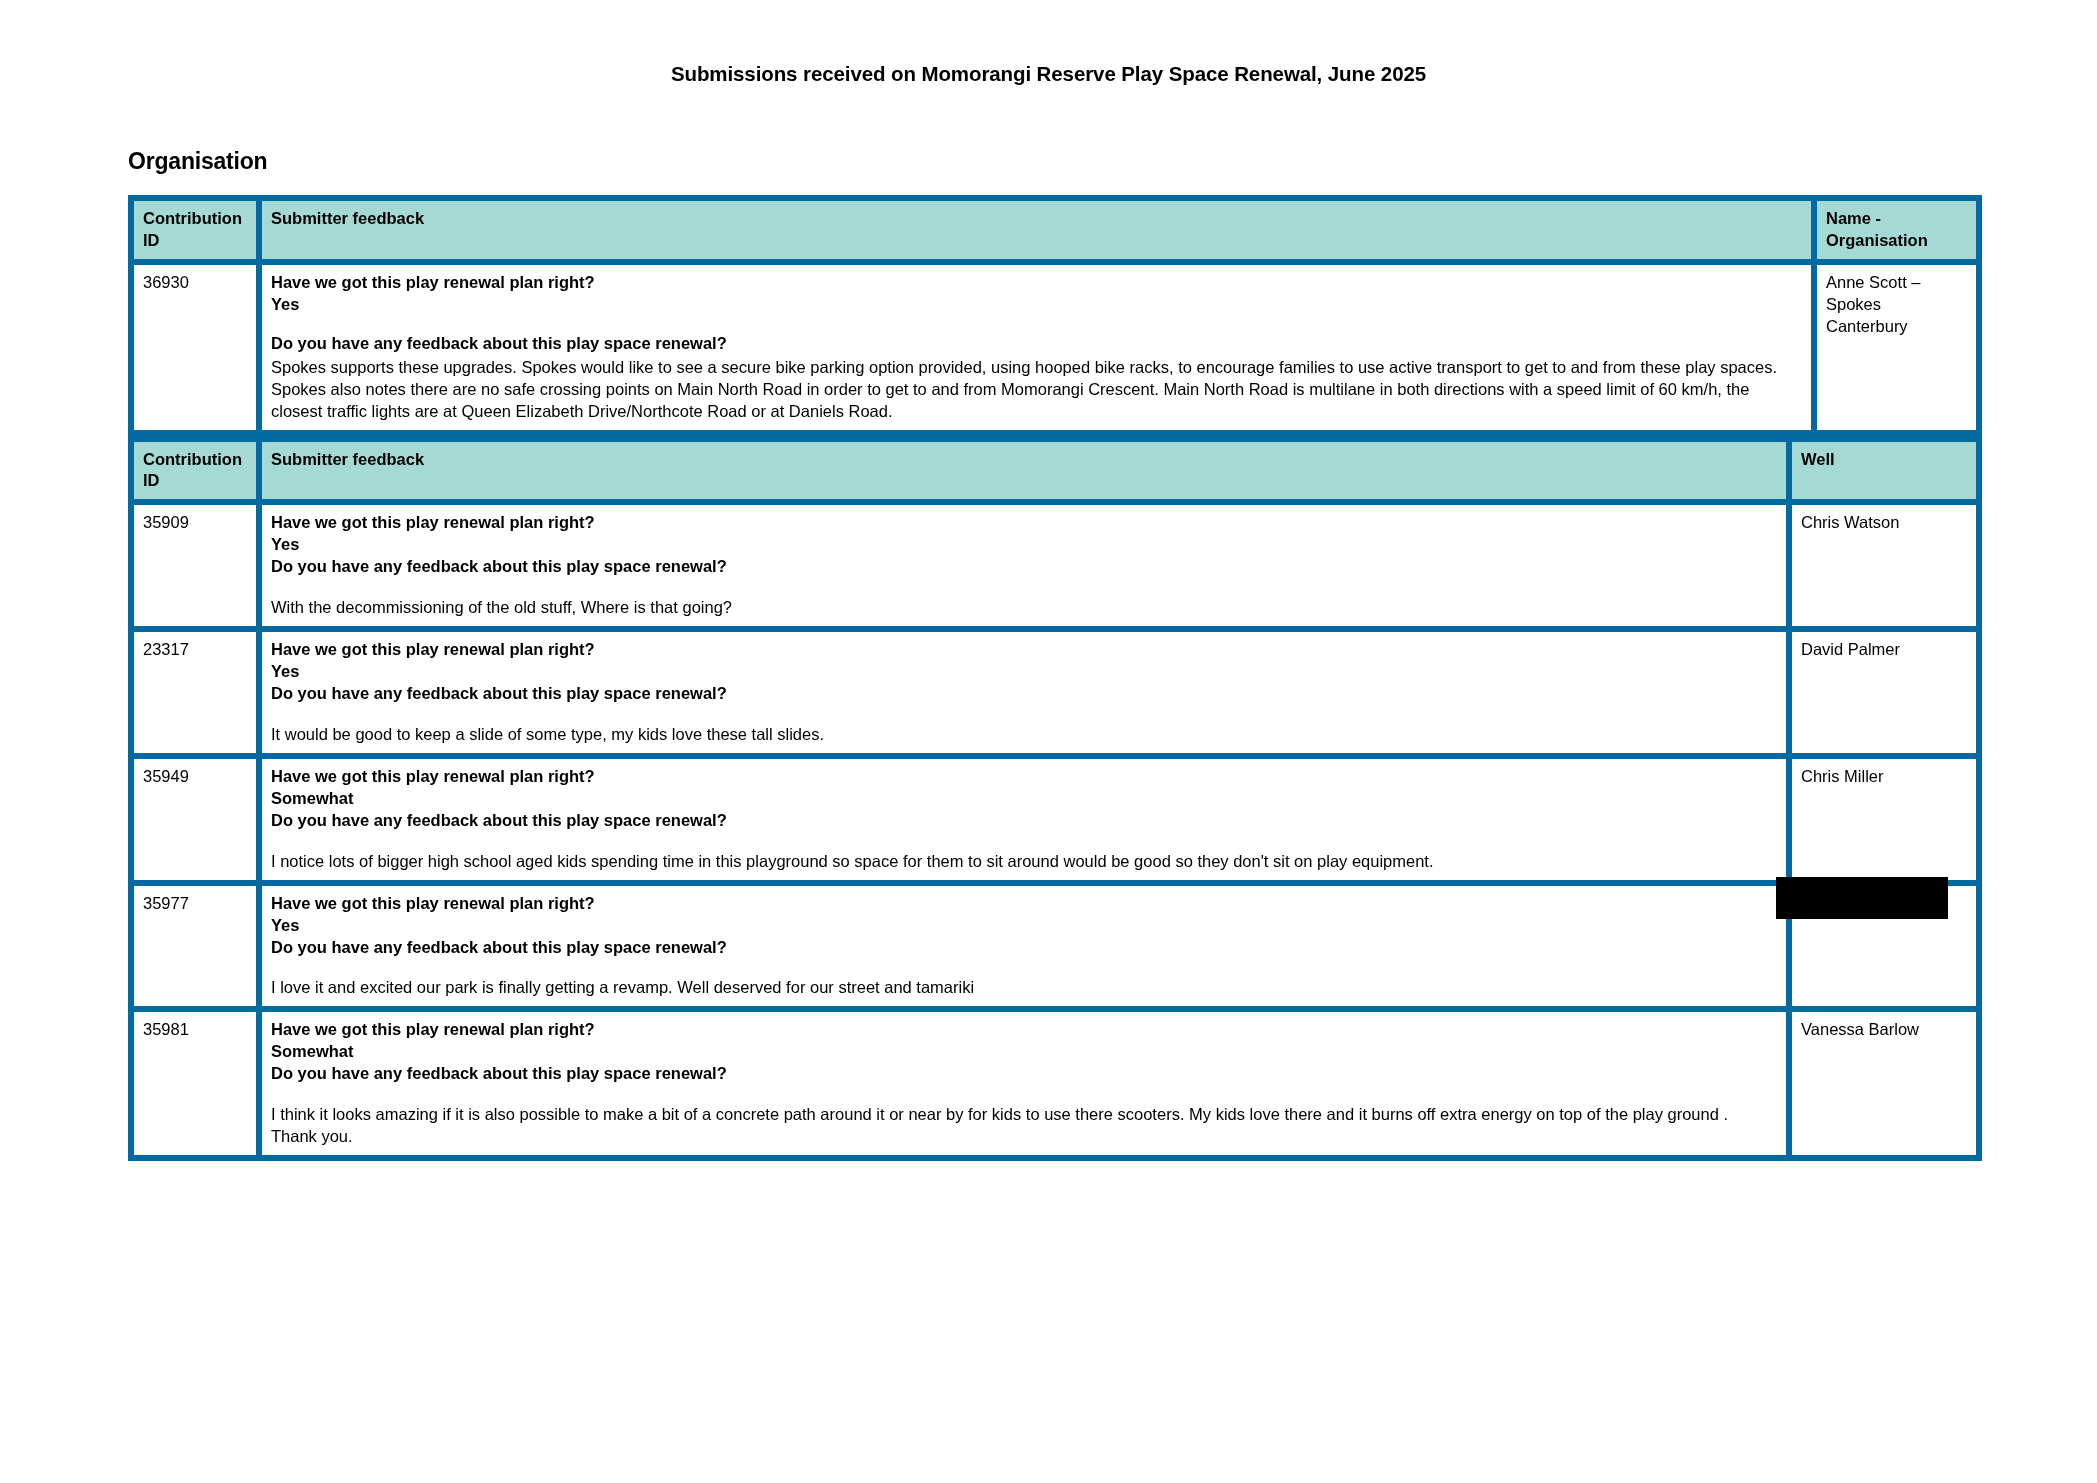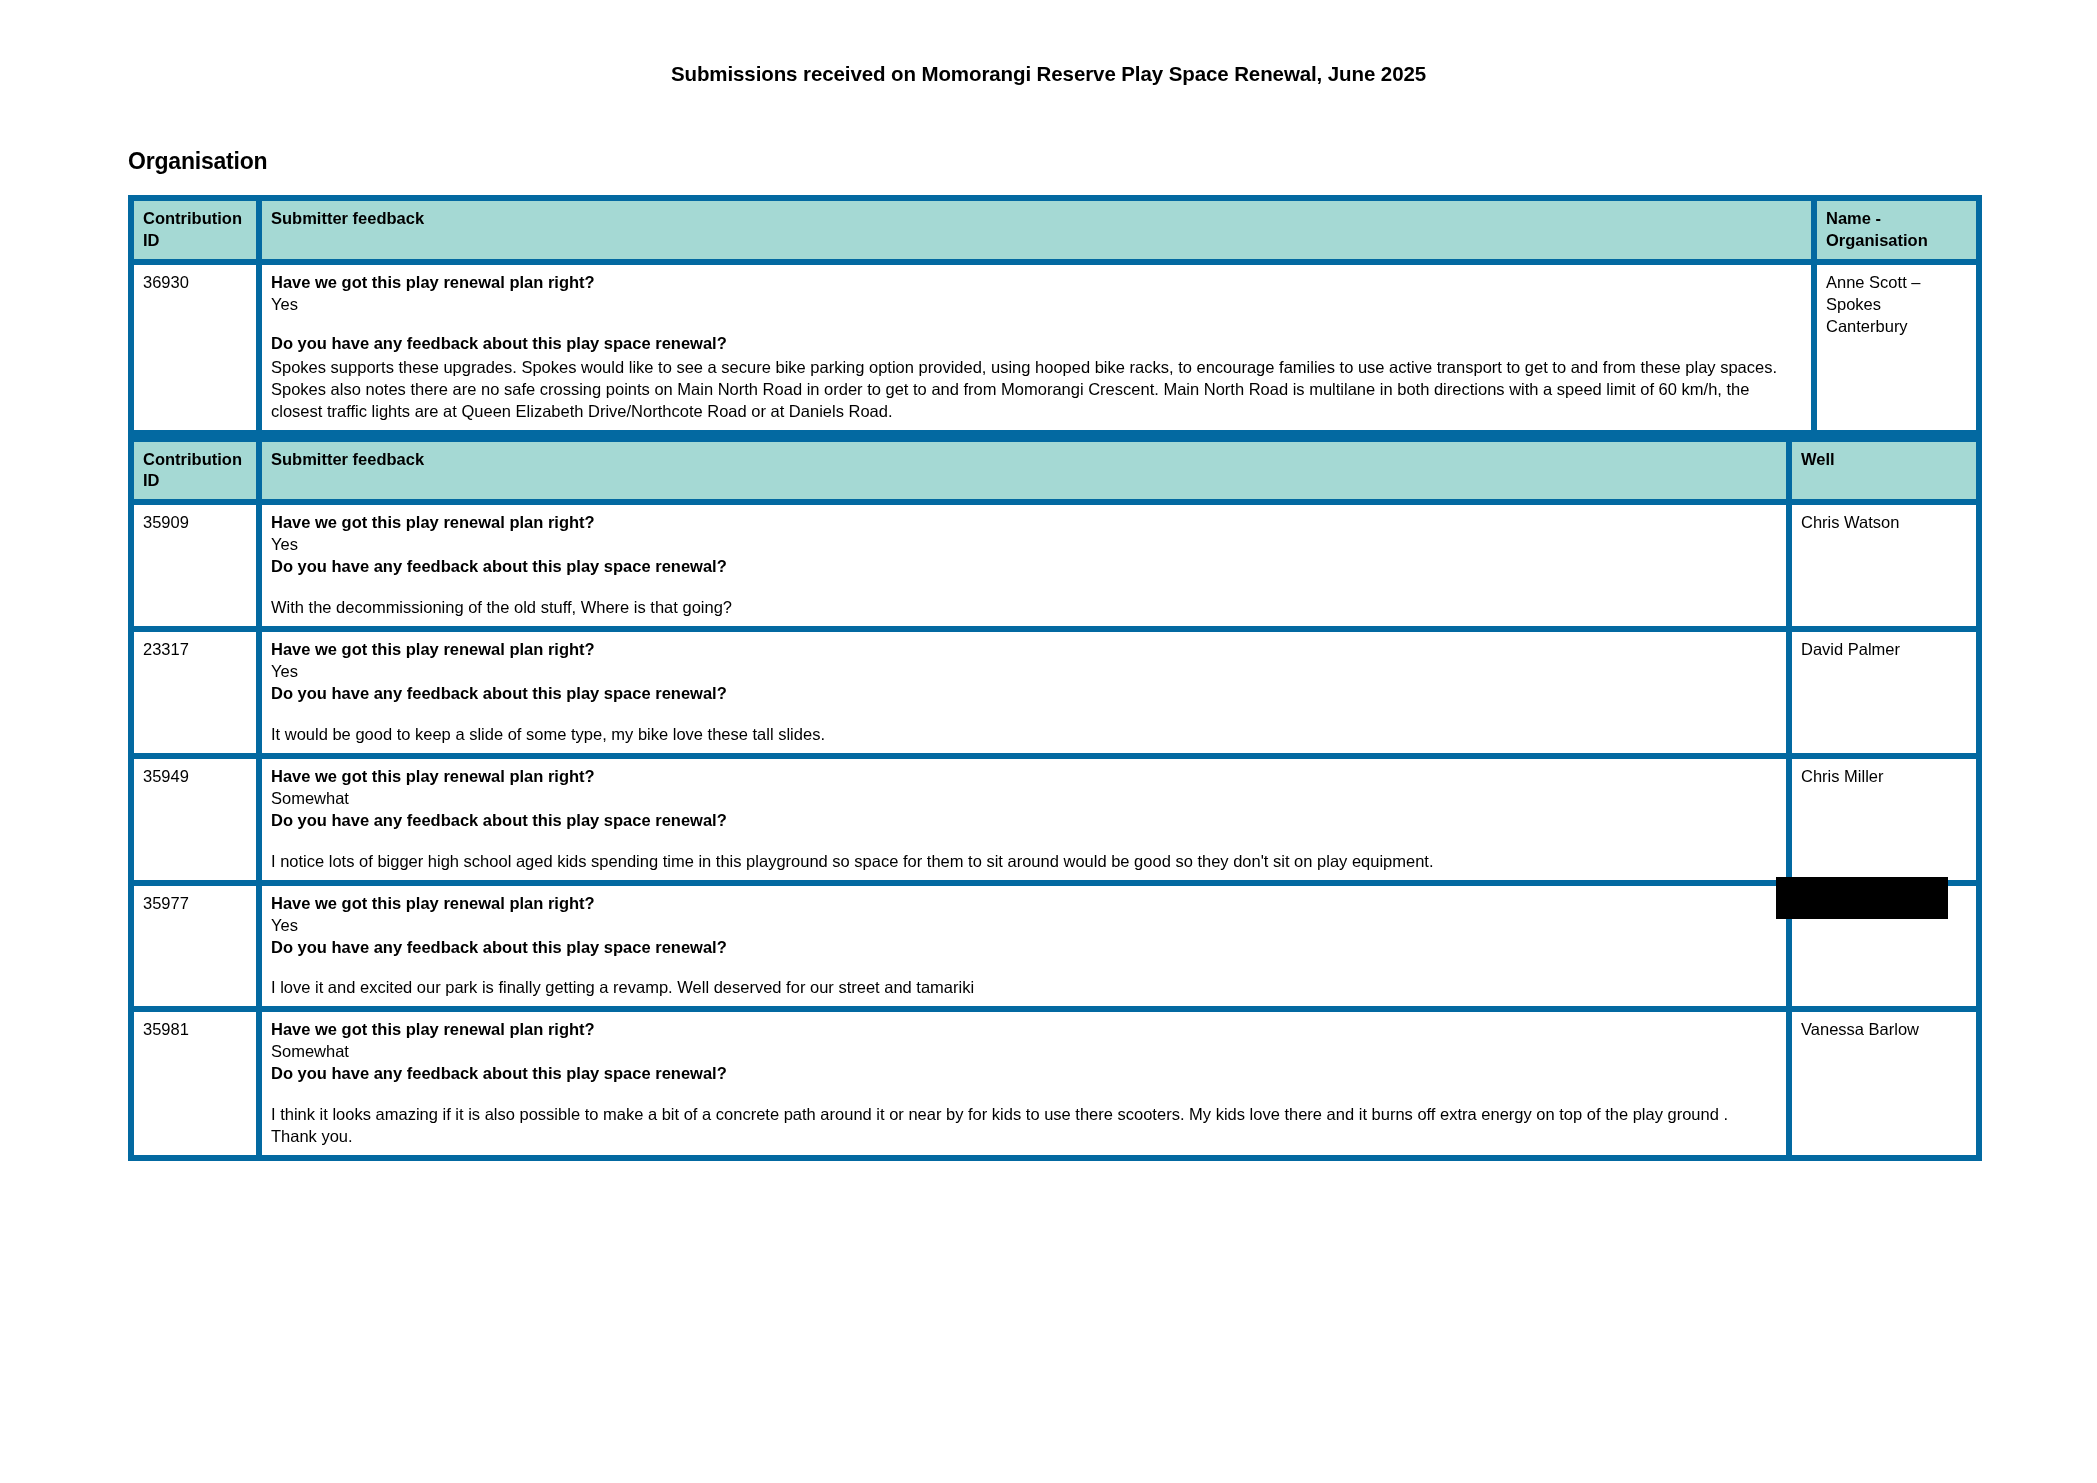--- a/index.html
+++ b/index.html
@@ -69,20 +69,21 @@
   .col-id-ind   { width: 128px; }
   .col-fb-ind   { width: 1530px; }
   .col-name-ind { width: 190px; }
 
   .q {
     font-weight: bold;
     margin: 0;
   }
   .a {
     margin: 0;
+    font-weight: bold;
   }
   .spacer {
     height: 17px;
   }
   .body-para {
     margin: 0;
     padding-top: 2px;
   }
   .name-cell { font-size: 16.5px; line-height: 1.33; }
 
@@ -174,21 +175,21 @@
           <td class="name-cell">Chris Watson</td>
         </tr>
 
         <tr class="r2">
           <td>23317</td>
           <td>
             <p class="q">Have we got this play renewal plan right?</p>
             <p class="a">Yes</p>
             <p class="q">Do you have any feedback about this play space renewal?</p>
             <div class="spacer"></div>
-            <p class="body-para">It would be good to keep a slide of some type, my bike love these tall slides.</p>
+            <p class="body-para">It would be good to keep a slide of some type, my kids love these tall slides.</p>
           </td>
           <td class="name-cell">David Palmer</td>
         </tr>
 
         <tr class="r3">
           <td>35949</td>
           <td>
             <p class="q">Have we got this play renewal plan right?</p>
             <p class="a">Somewhat</p>
             <p class="q">Do you have any feedback about this play space renewal?</p>

